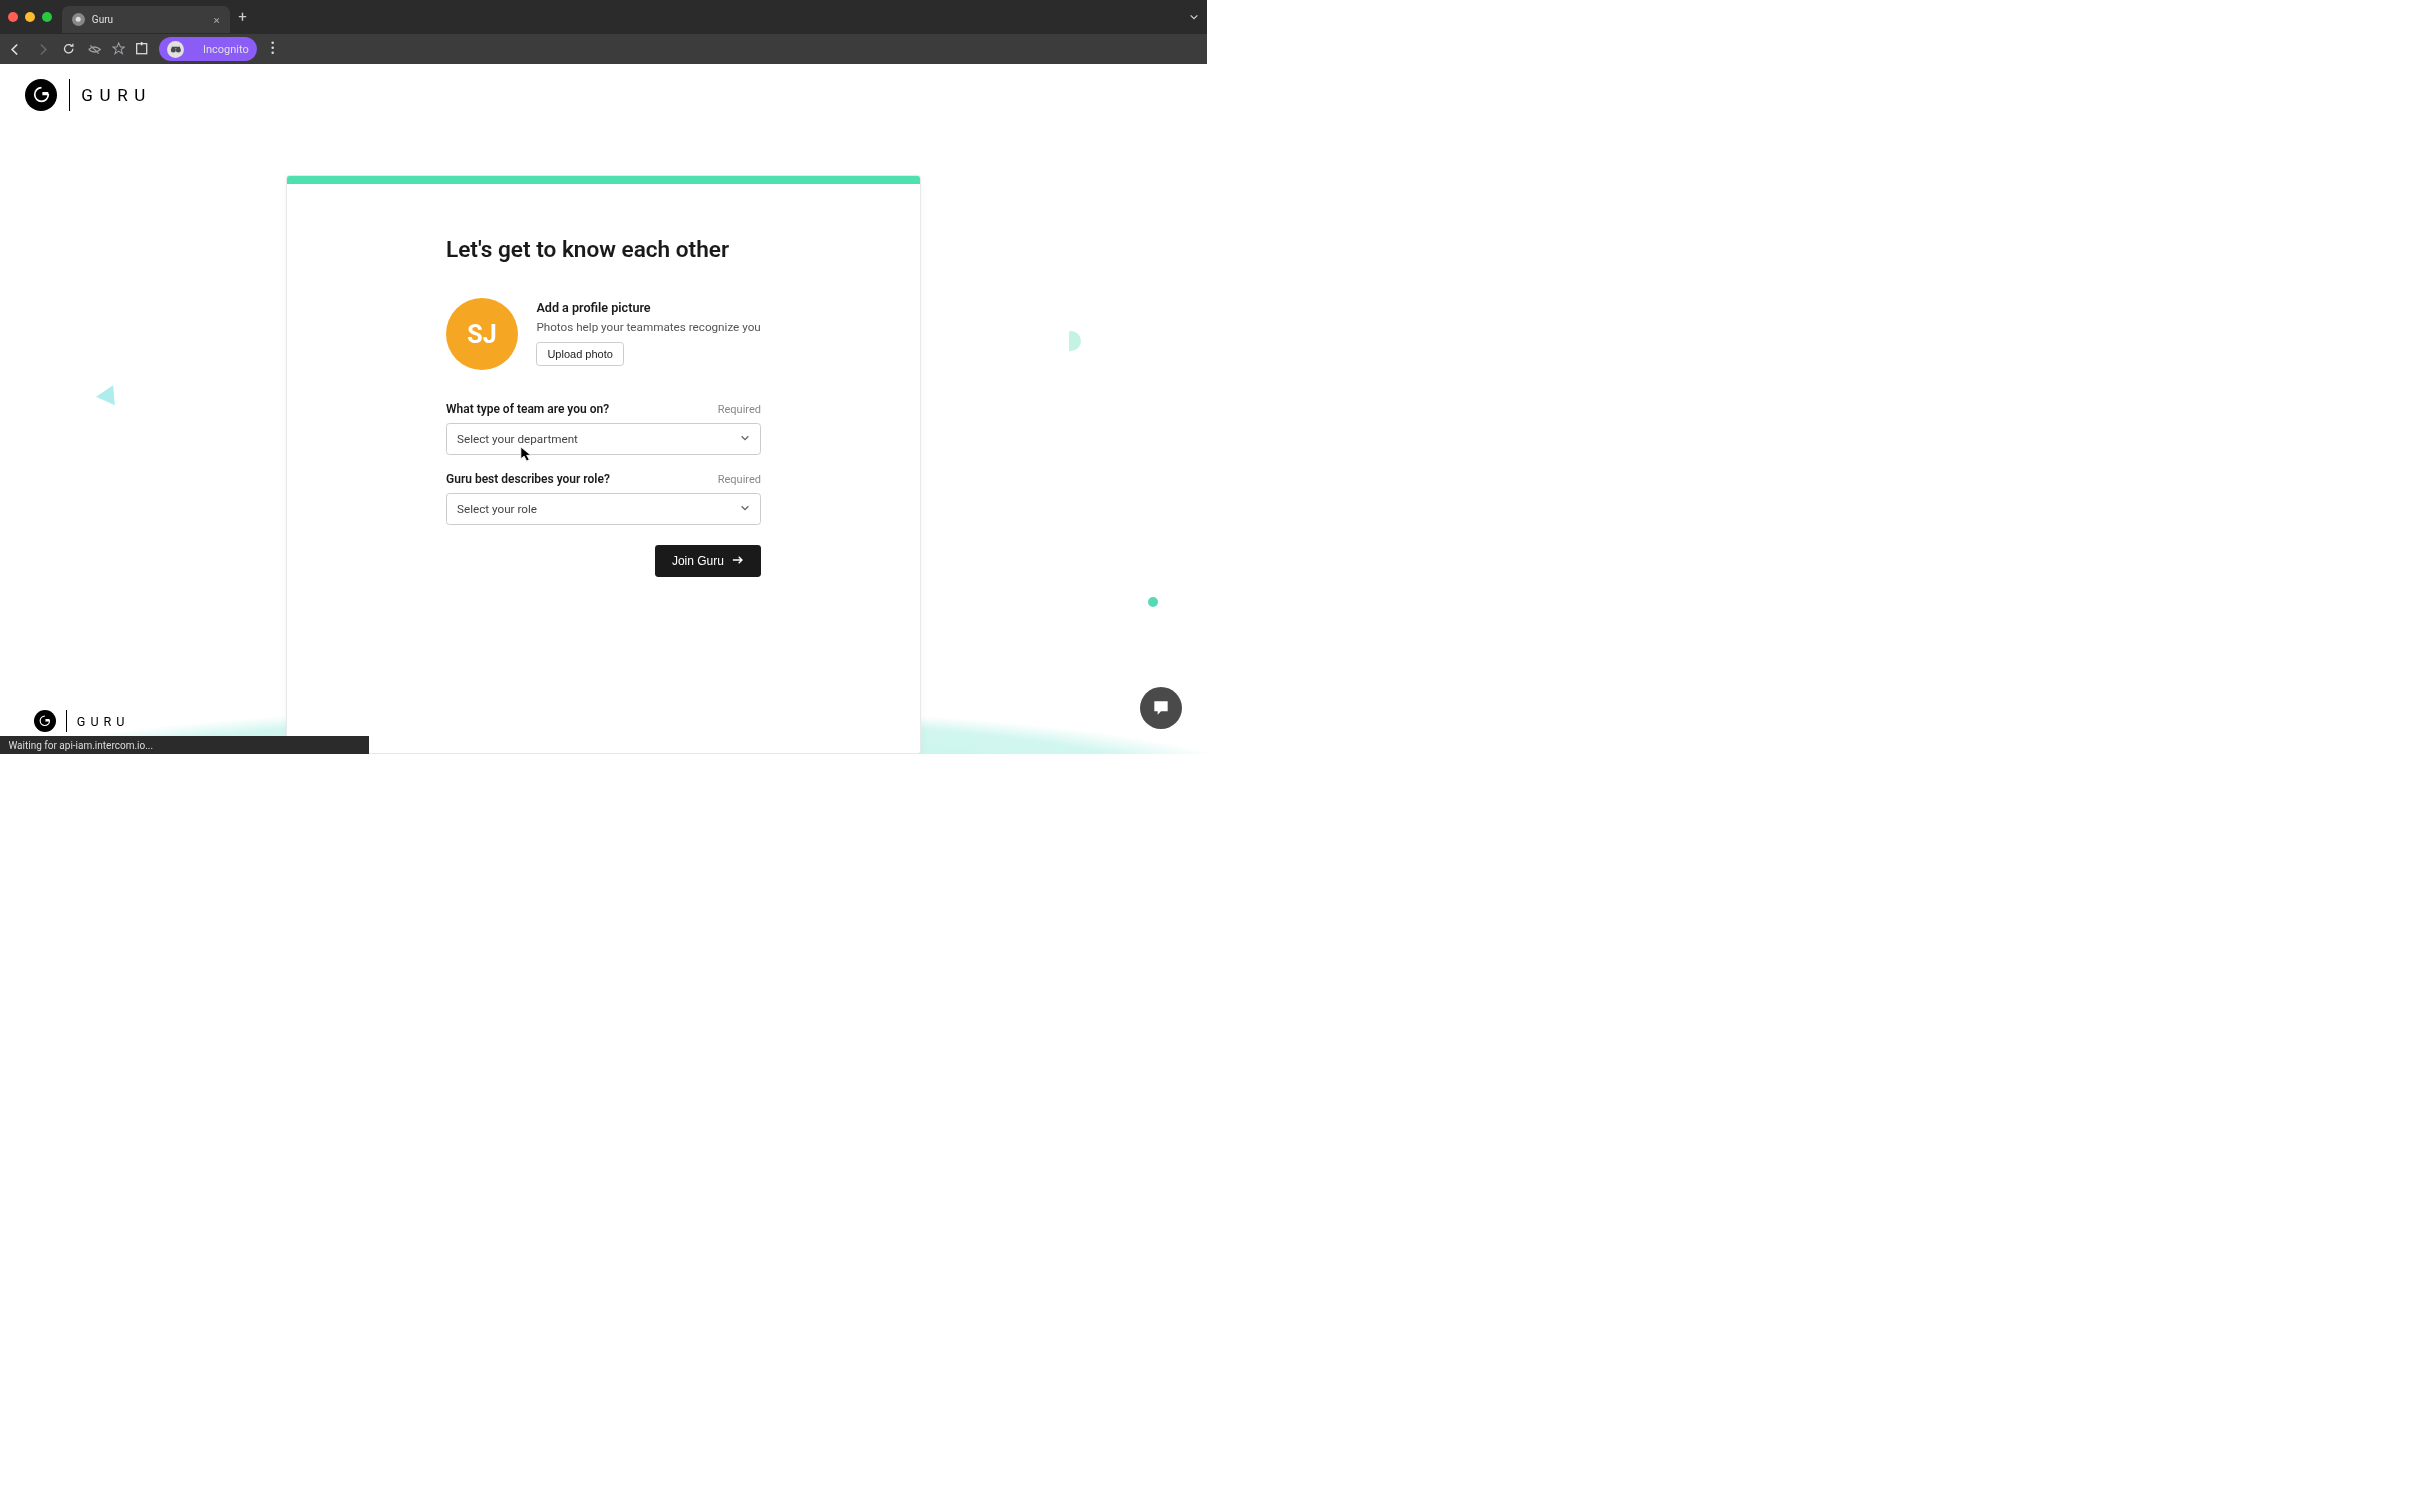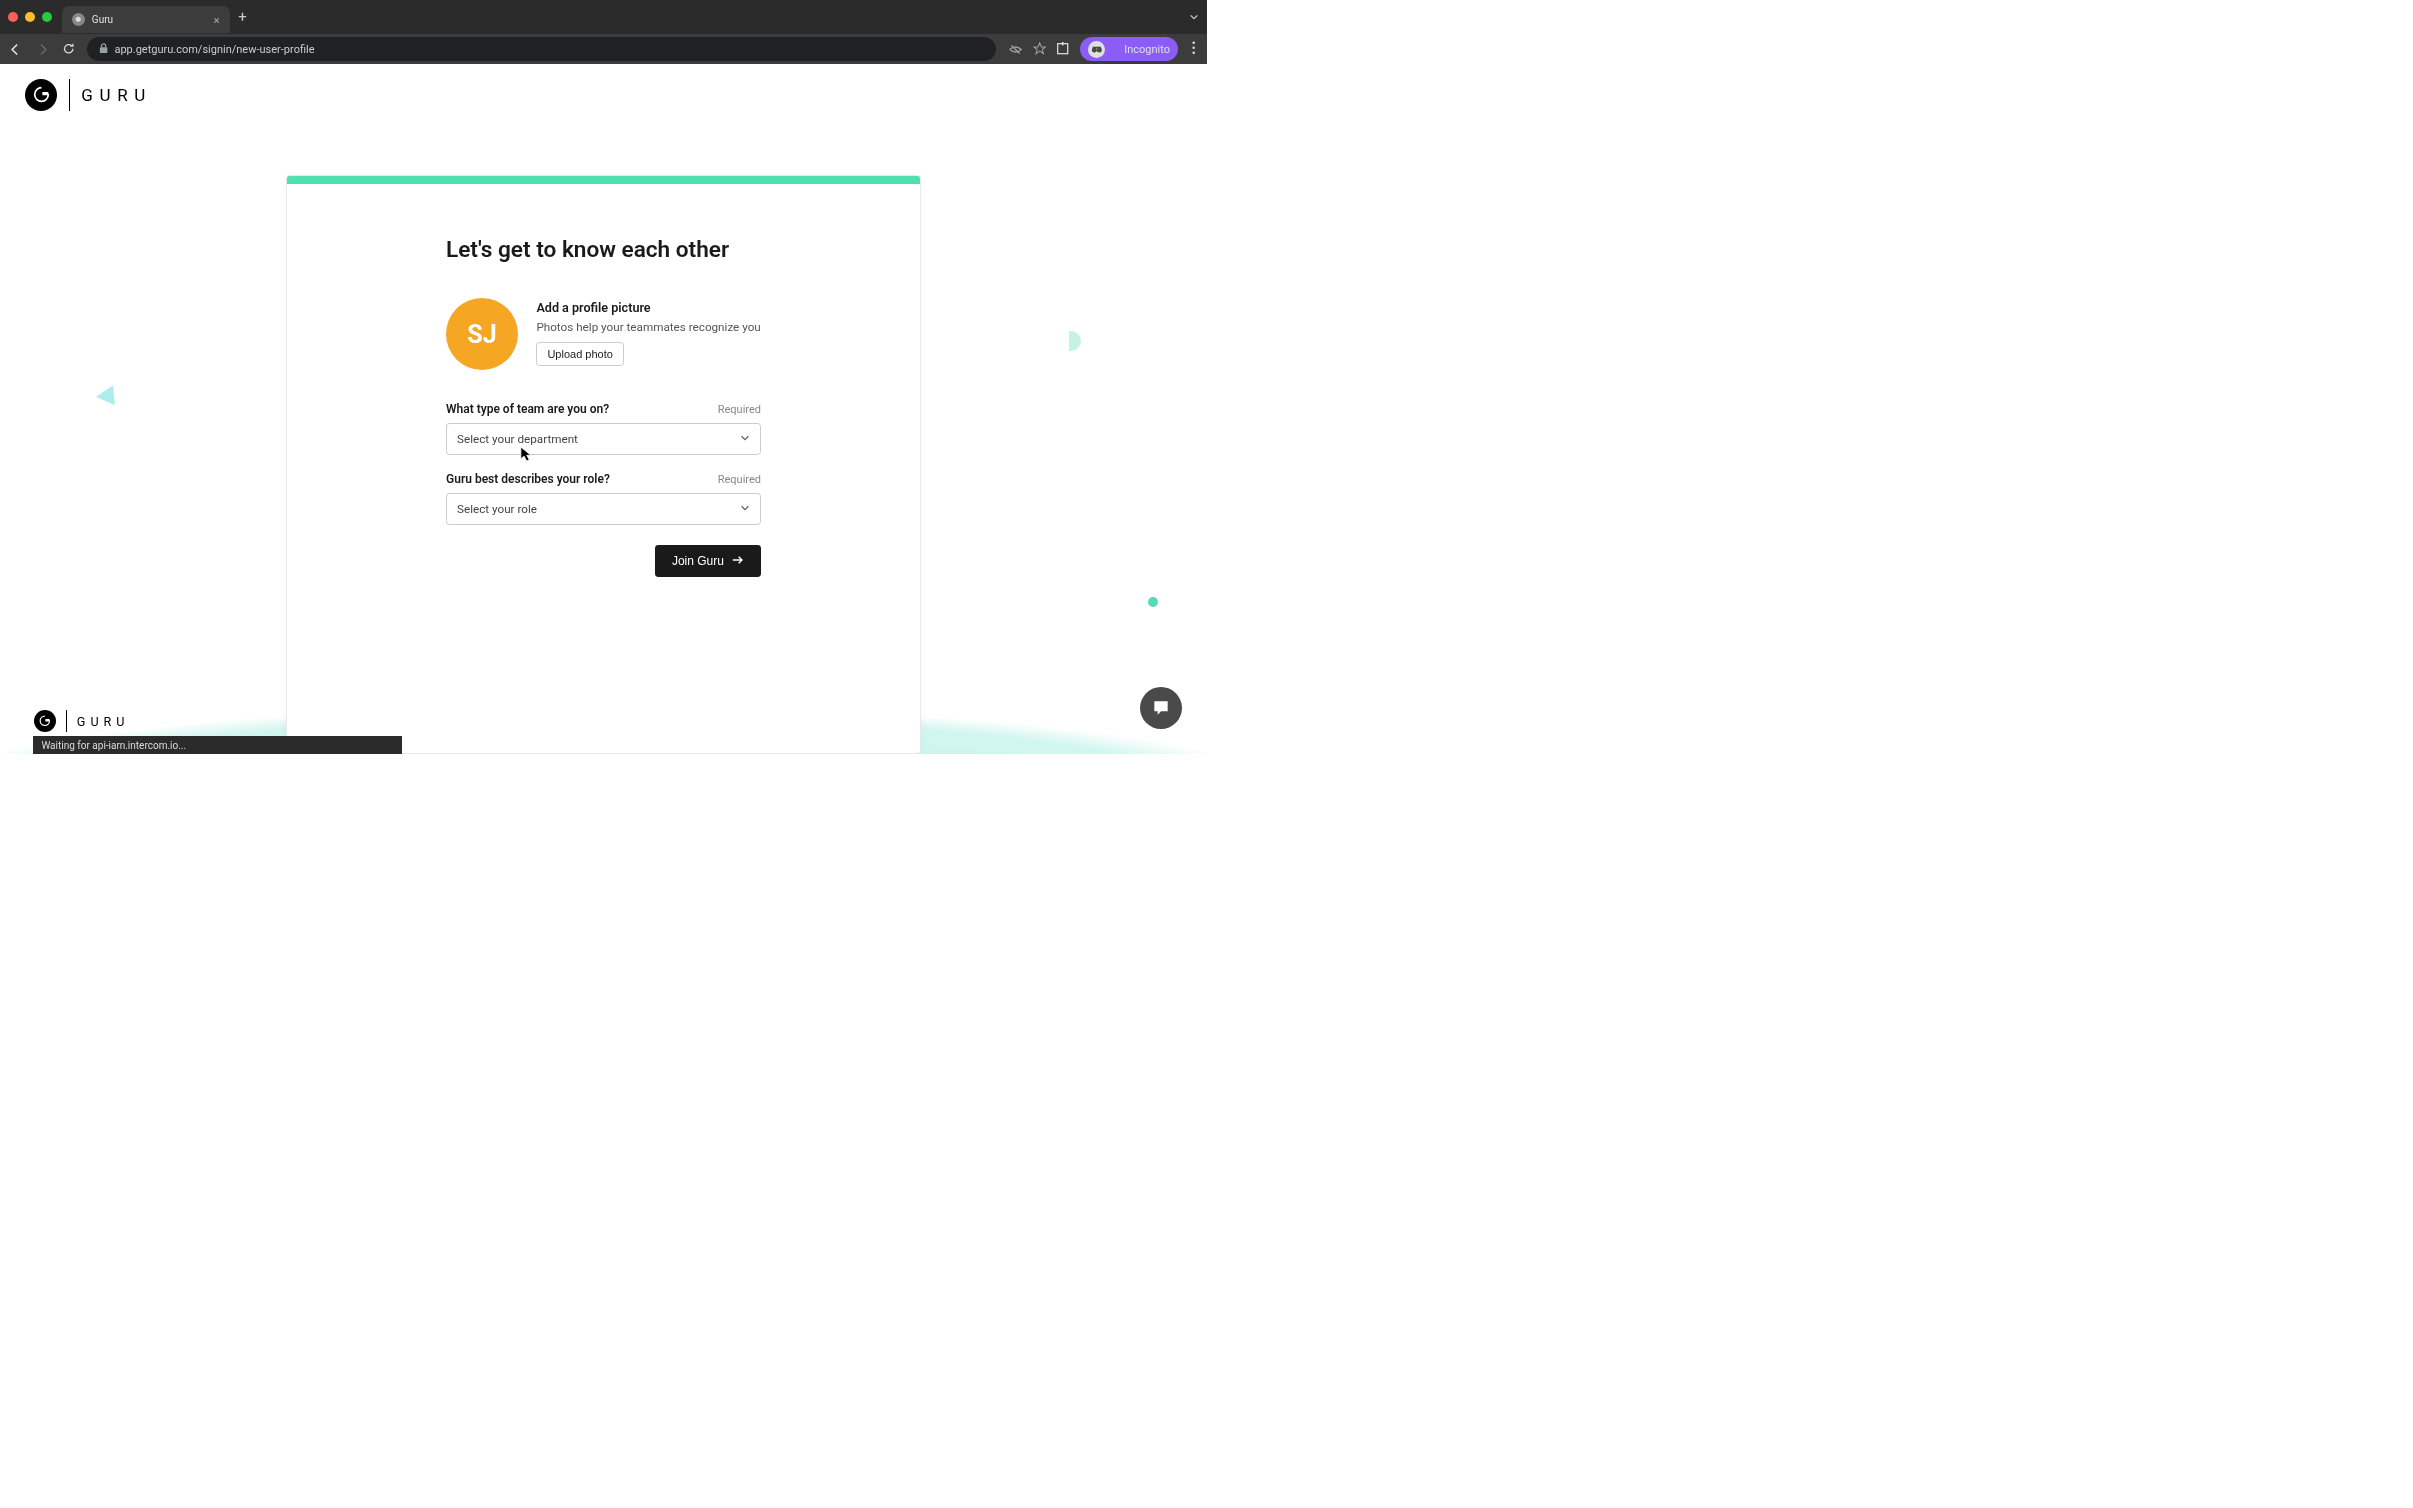--- a/index.html
+++ b/index.html
@@ -253,21 +253,20 @@
   
   .status-bar {
     position: absolute;
     bottom: 0; left: 0;
     background: #2b2b2b;
     color: #ddd;
     font-size: 10px;
     padding: 3.4px 8.4px;
     min-width: 369px;
     z-index: 5;
-    margin-left: 33px;
   }
 
   
   .chat-fab {
     position: absolute;
     bottom: 25px; right: 25px;
     width: 42px; height: 42px;
     border-radius: 50%;
     background: #4a4a4a;
     display: flex; align-items: center; justify-content: center;
@@ -319,29 +318,20 @@
   </div>
   <div class="nav-icon disabled">
     <svg width="15" height="15" viewBox="0 0 18 18">
         <path d="M7 3 L13 9 L7 15" stroke="#666" stroke-width="2" fill="none"></path>
       </svg>
   </div>
   <div class="nav-icon">
     <svg width="13.4" height="13.4" viewBox="0 0 16 16">
         <path d="M13 8 A5 5 0 1 1 11.5 4.5 M13 2 L13 5 L10 5" stroke="#ddd" stroke-width="1.5" fill="none"></path>
       </svg>
-  </div>
-  <div class="url-bar">
-    <span class="lock-icon">
-      <svg width="9.2" height="11" viewBox="0 0 11 13">
-          <rect x="1" y="5" width="9" height="7" rx="1" fill="#9aa0a6"></rect>
-          <path d="M3 5 V3.5 A2.5 2.5 0 0 1 8 3.5 V5" stroke="#9aa0a6" stroke-width="1.5" fill="none"></path>
-        </svg>
-    </span>
-    <span>app.getguru.com/signin/new-user-profile</span>
   </div>
   <div class="toolbar-right">
     <div class="nav-icon">
       <svg width="15" height="15" viewBox="0 0 18 18">
           <path d="M2 9 Q9 3 16 9 Q9 15 2 9 M4 4 L14 14" stroke="#9aa0a6" stroke-width="1.5" fill="none"></path>
         </svg>
     </div>
     <div class="nav-icon">
       <svg width="13.4" height="13.4" viewBox="0 0 16 16">
           <path d="M8 1 L10 6 L15 6 L11 9 L12.5 14 L8 11 L3.5 14 L5 9 L1 6 L6 6 Z" stroke="#9aa0a6" stroke-width="1.2" fill="none"></path>

